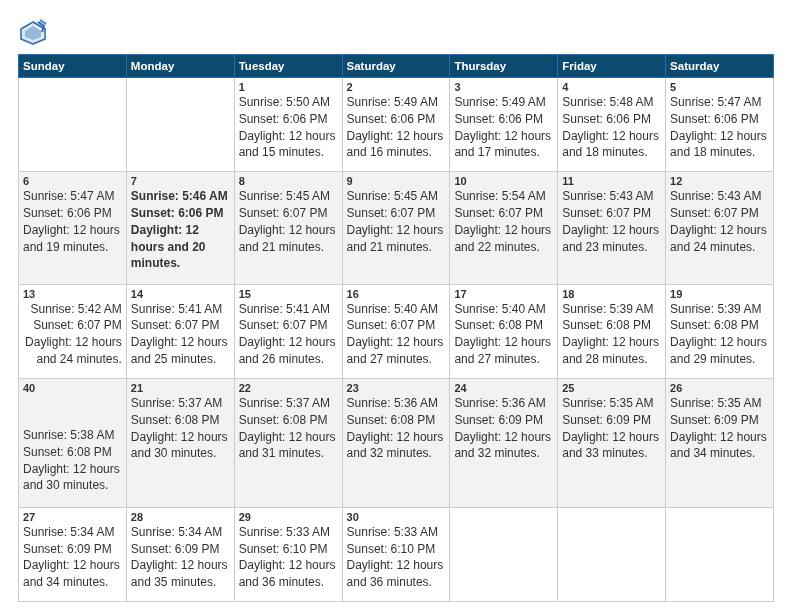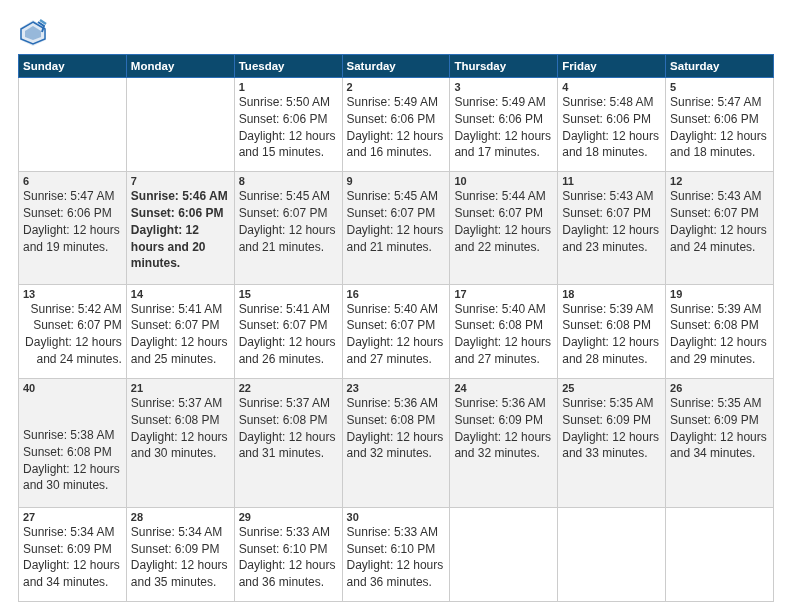--- a/index.html
+++ b/index.html
@@ -203,21 +203,21 @@
 Daylight: 12 hours and 21 minutes.</div>
           </td>
           <td>
             <span class="day-num">9</span>
             <div class="day-info" style="white-space: pre-line;">Sunrise: 5:45 AM
 Sunset: 6:07 PM
 Daylight: 12 hours and 21 minutes.</div>
           </td>
           <td>
             <span class="day-num">10</span>
-            <div class="day-info" style="white-space: pre-line;">Sunrise: 5:44 AM
+            <div class="day-info" style="white-space: pre-line;">Sunrise: 5:54 AM
 Sunset: 6:07 PM
 Daylight: 12 hours and 22 minutes.</div>
           </td>
           <td>
             <span class="day-num">11</span>
             <div class="day-info" style="white-space: pre-line;">Sunrise: 5:43 AM
 Sunset: 6:07 PM
 Daylight: 12 hours and 23 minutes.</div>
           </td>
           <td>

